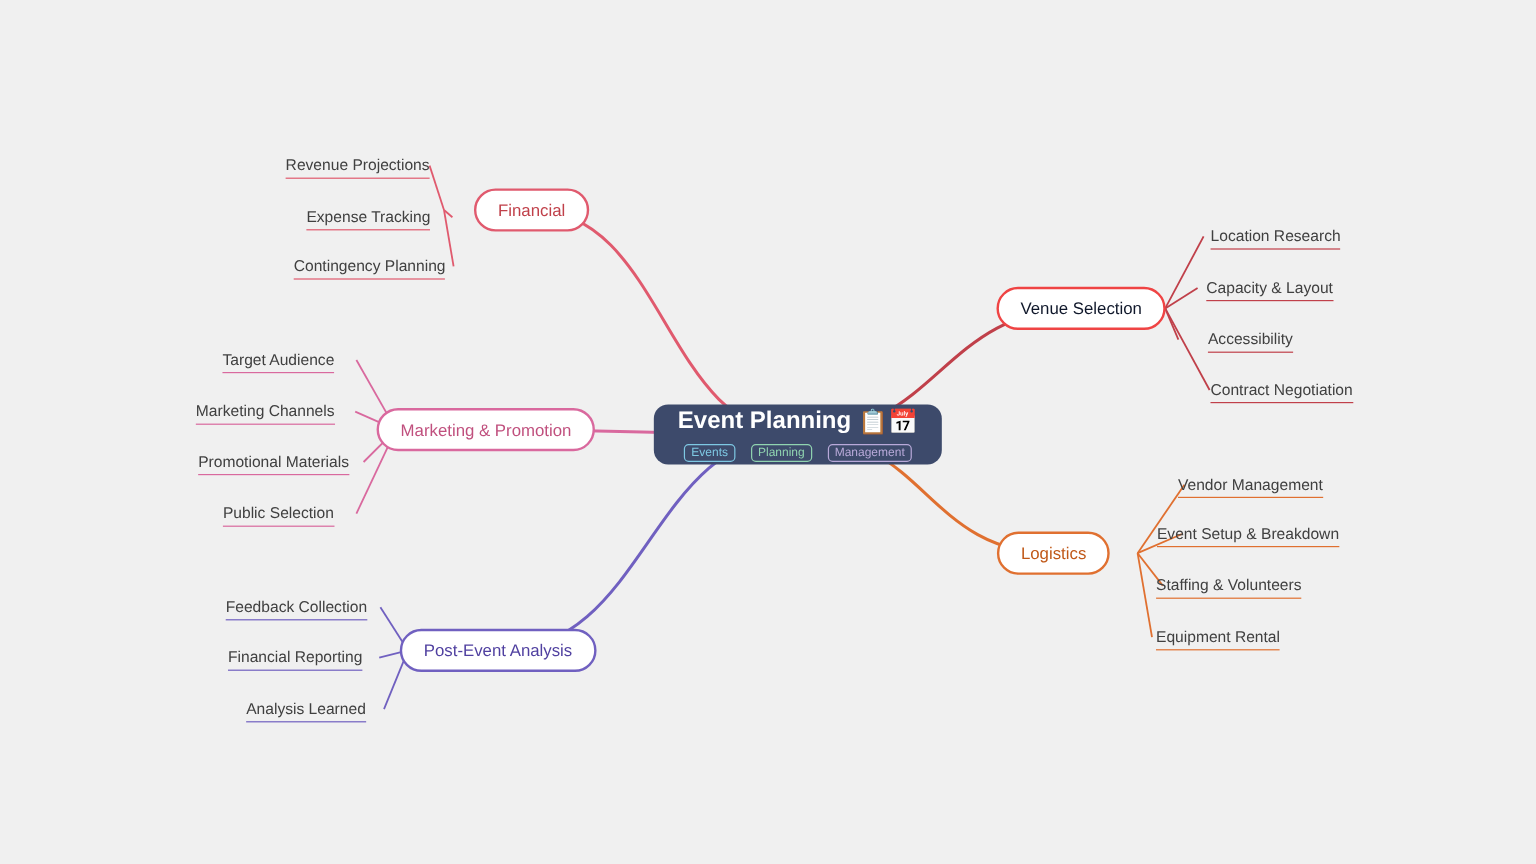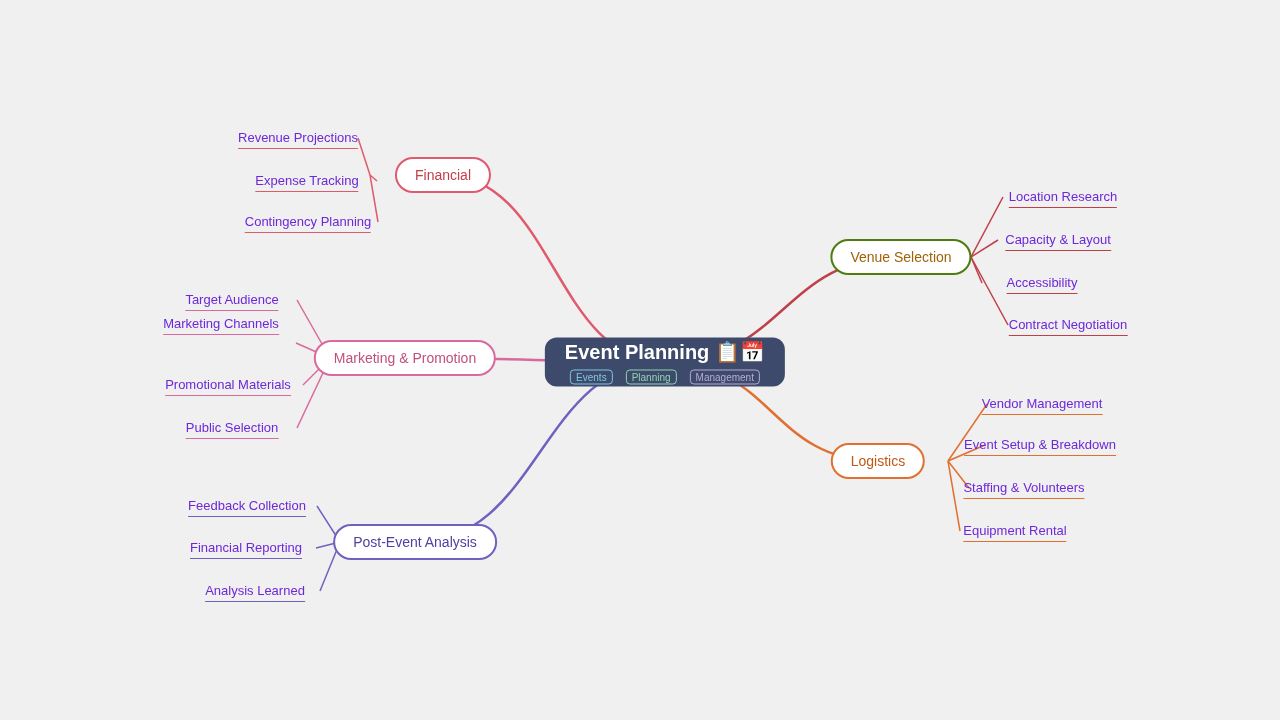--- a/index.html
+++ b/index.html
@@ -64,30 +64,30 @@
     .node-branch {
       border-radius: 20px;
       padding: 8px 18px;
       font-size: 14px;
       font-weight: 500;
       text-align: center;
       background: #fff;
     }
     .node-leaf {
       font-size: 13px;
-      color: #6d28d9;
+      color: #404040;
       background: transparent;
       padding: 3px 0;
       border-bottom: 1.5px solid;
     }
 
     
     .budgeting { border: 2px solid #e05a6e; color: #c0404a; }
     .budgeting-leaf { border-color: #e05a6e; }
-    .venue { border: 2px solid #4d7c0f; color: #a16207; }
+    .venue { border: 2px solid #ef4444; color: #0f172a; }
     .venue-leaf { border-color: #c0404a; }
     .marketing { border: 2px solid #d9699e; color: #c0507e; }
     .marketing-leaf { border-color: #d9699e; }
     .logistics { border: 2px solid #e07030; color: #c05818; }
     .logistics-leaf { border-color: #e07030; }
     .post-event { border: 2px solid #7060c0; color: #5040a0; }
     .post-event-leaf { border-color: #7060c0; }
   </style>
 </head>
 <body>
@@ -158,21 +158,21 @@
   <div class="node node-leaf venue-leaf" id="contract" style="left:1068px; top:325px;">
     <span>Contract Negotiation</span>
   </div>
 
   <div class="node node-branch marketing" id="marketing" style="left:405px; top:358px;">
     <span>Marketing &amp; Promotion</span>
   </div>
   <div class="node node-leaf marketing-leaf" id="target" style="left:232px; top:300px;">
     <span>Target Audience</span>
   </div>
-  <div class="node node-leaf marketing-leaf" id="channels" style="left:221px; top:324px;">
+  <div class="node node-leaf marketing-leaf" id="channels" style="left:221px; top:343px;">
     <span>Marketing Channels</span>
   </div>
   <div class="node node-leaf marketing-leaf" id="promo-materials" style="left:228px; top:385px;">
     <span>Promotional Materials</span>
   </div>
   <div class="node node-leaf marketing-leaf" id="public-relations" style="left:232px; top:428px;">
     <span>Public Selection</span>
   </div>
 
   <div class="node node-branch logistics" id="logistics" style="left:878px; top:461px;">

